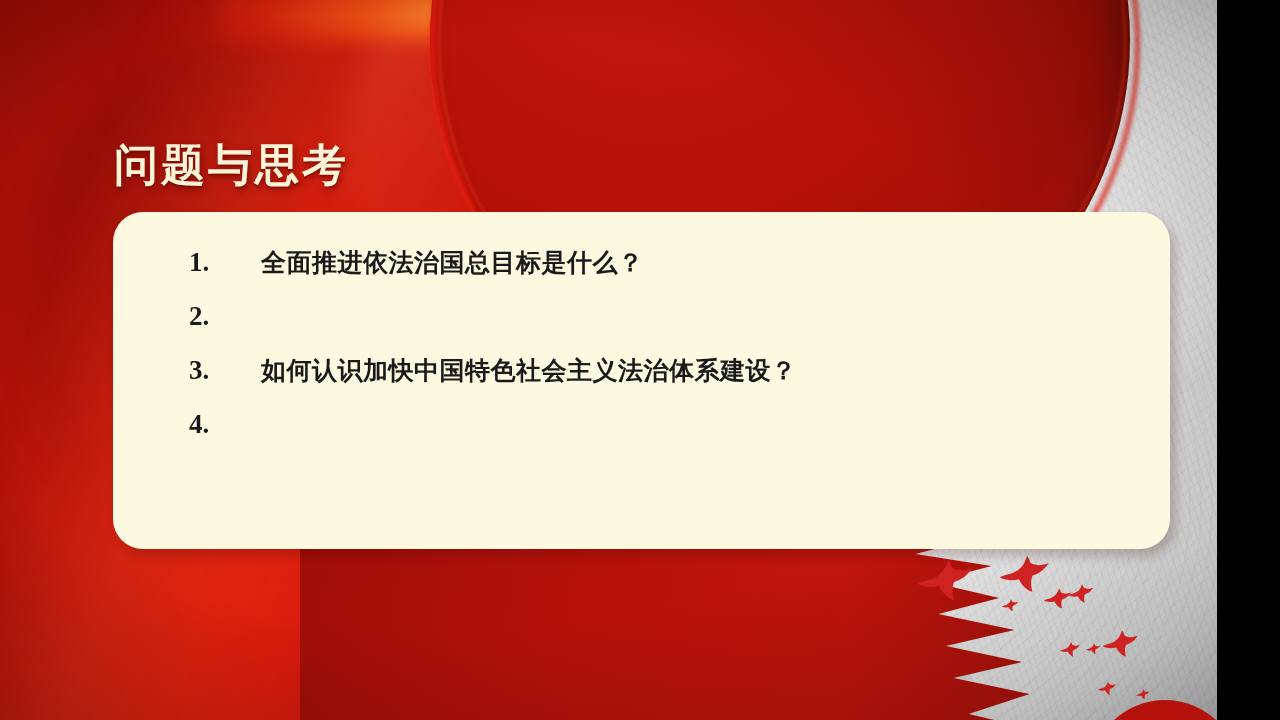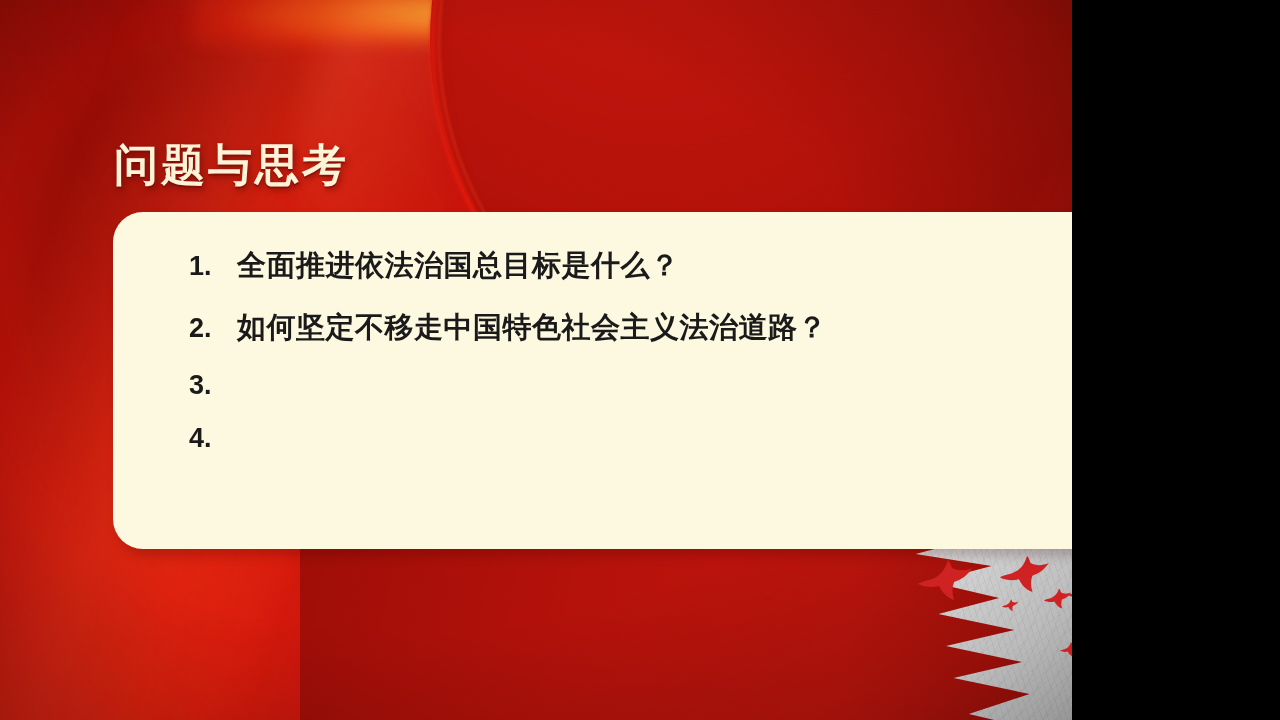--- a/index.html
+++ b/index.html
@@ -3,24 +3,24 @@
 <meta charset="utf-8">
 <title>问题与思考</title>
 <style>
   html, body {
     margin: 0;
     padding: 0;
     background: #000;
   }
   .slide {
     position: relative;
-    width: 1072px;
+    width: 1217px;
     height: 720px;
     overflow: hidden;
-    font-family: Liberation Sans, sans-serif;
+    font-family: Liberation Serif, serif;
     background: #a21caf;
   }
 
   
 
   
   .bg-base {
     position: absolute;
     inset: 0;
     background:
@@ -255,24 +255,25 @@
   }
   .qitem:last-child { margin-bottom: 0; }
   .qnum {
     flex: 0 0 auto;
     width: 48px;
     font-size: 27px;
     font-weight: 700;
     color: #1a1a1a;
   }
   .qtext {
-    font-size: 29px;
+    font-size: 25px;
     font-weight: 700;
     color: #1a1a1a;
     letter-spacing: 0.5px;
+    margin-left: 24px;
   }
 </style>
 </head>
 <body>
 
 <div class="slide">
 
   <div class="bg-base"></div>
   <div class="bg-fold-b"></div>
   <div class="bg-fold-a"></div>
@@ -347,25 +348,25 @@
   <div class="card">
     <ul class="qlist">
 
       <li class="qitem">
         <span class="qnum">1.</span>
         <span class="qtext">全面推进依法治国总目标是什么？</span>
       </li>
 
       <li class="qitem">
         <span class="qnum">2.</span>
-        <span class="qtext">如何坚定不移走中国特色社会主义法治道路？</span>
       </li>
 
       <li class="qitem">
         <span class="qnum">3.</span>
+        <span class="qtext">如何认识加快中国特色社会主义法治体系建设？</span>
       </li>
 
       <li class="qitem">
         <span class="qnum">4.</span>
       </li>
 
     </ul>
   </div>
 
 </div>

